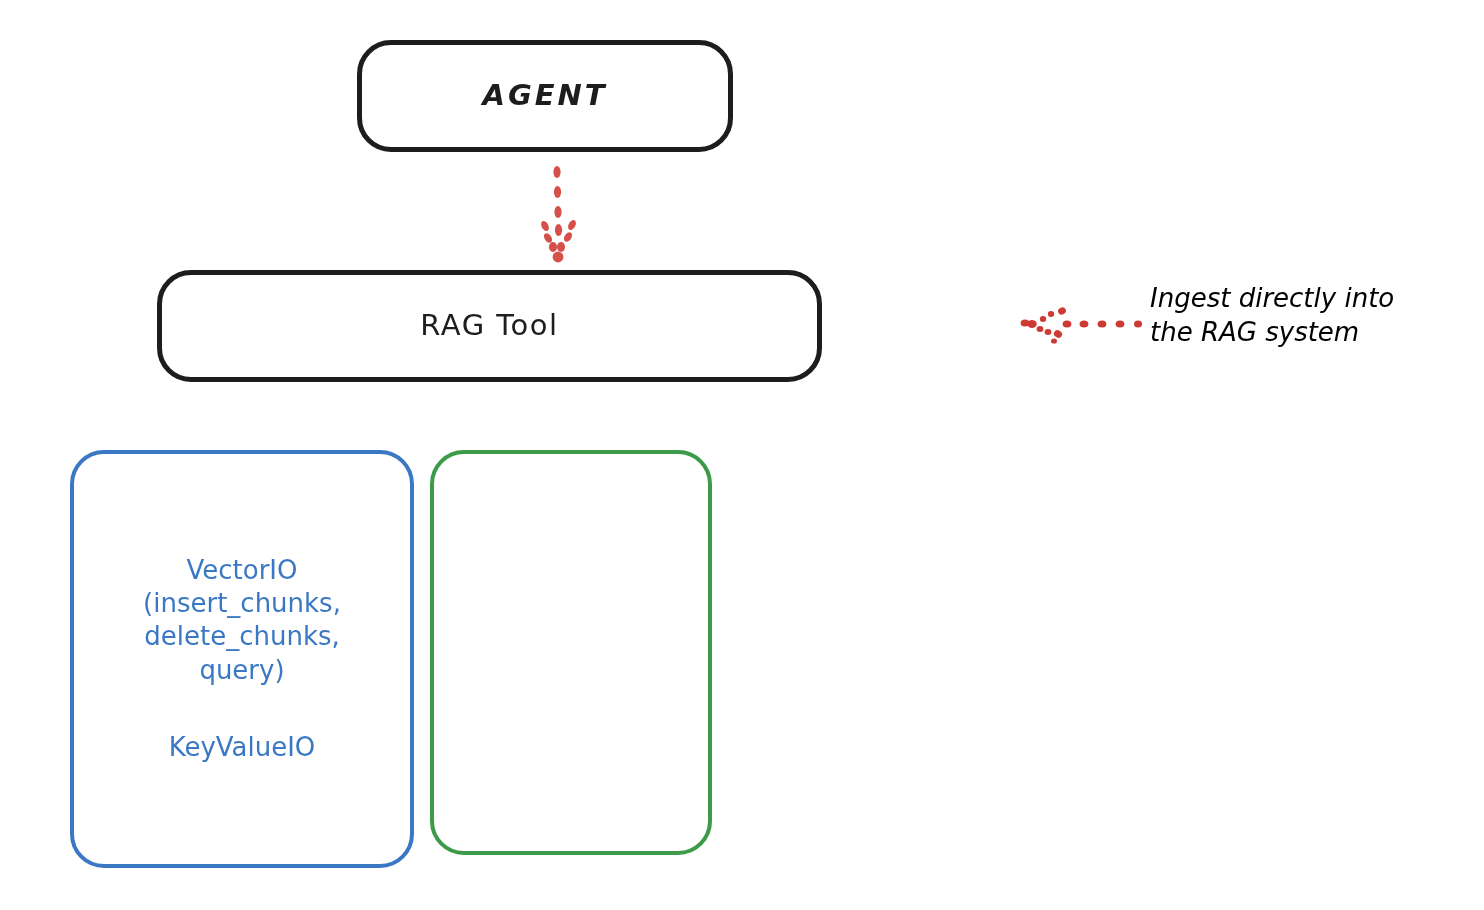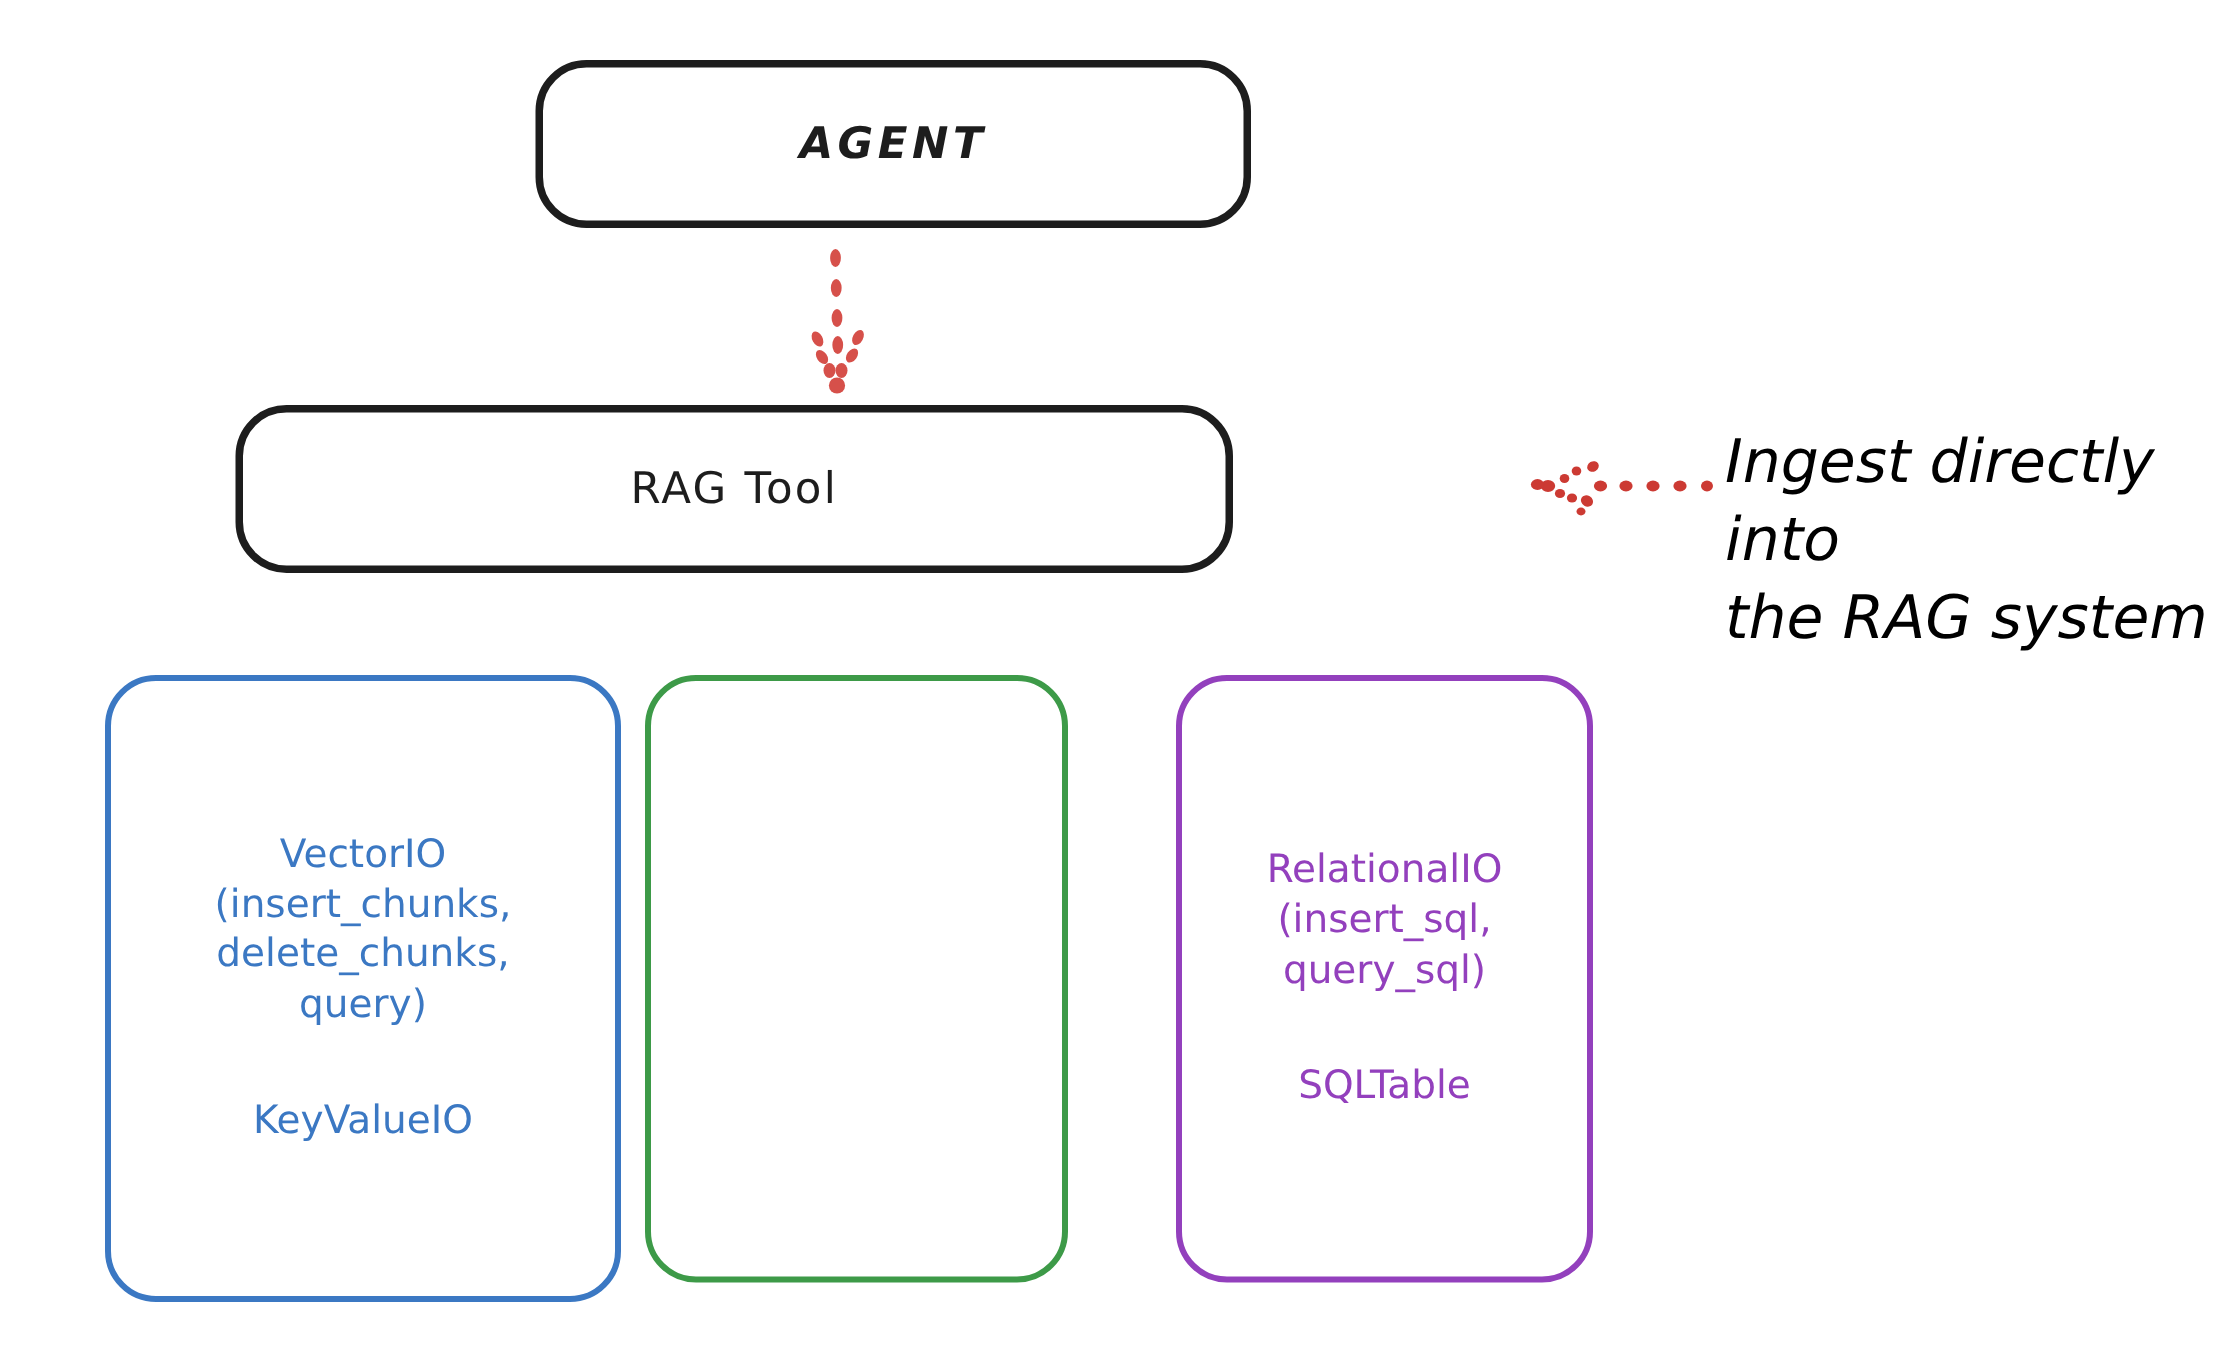--- a/index.html
+++ b/index.html
@@ -77,32 +77,32 @@
 
   
   .connector {
     position: absolute;
     pointer-events: none;
   }
 
   
   .annotation {
     position: absolute;
-    font-size: 40px;
+    font-size: 26px;
     line-height: 1.3;
     white-space: pre-line;
     font-style: italic;
   }
 </style>
 </head>
 <body>
 
 <div id="canvas">
 
-  <div class="node black italicized handwriting" style="left:357px; top:40px; width:477px; height:112px;">
+  <div class="node black italicized handwriting" style="left:357px; top:40px; width:376px; height:112px;">
     <span class="node-label">AGENT</span>
   </div>
 
   <svg class="connector" style="left:520px; top:152px; width:80px; height:120px;" viewBox="0 0 80 120">
     <g fill="#d6504a">
       <ellipse cx="37" cy="20" rx="3.6" ry="6"></ellipse>
       <ellipse cx="37.5" cy="40" rx="3.6" ry="6"></ellipse>
       <ellipse cx="38" cy="60" rx="3.6" ry="6"></ellipse>
       <ellipse cx="38.5" cy="78" rx="3.6" ry="6"></ellipse>
 
@@ -154,21 +154,14 @@
 (insert_chunks,
 delete_chunks,
 query)</span>
     <span class="store-label">KeyValueIO</span>
   </div>
 
   <div class="node leaf handwriting" style="left:430px; top:450px; width:282px; height:405px;
               border-color:#3d9a48; color:#3d9a48;">
   </div>
 
-  <div class="node leaf handwriting" style="left:784px; top:450px; width:278px; height:405px;
-              border-color:#9340bd; color:#9340bd;">
-    <span class="api-label">RelationalIO
-(insert_sql,
-query_sql)</span>
-    <span class="store-label">SQLTable</span>
-  </div>
 
 </div>
 
 </body></html>

